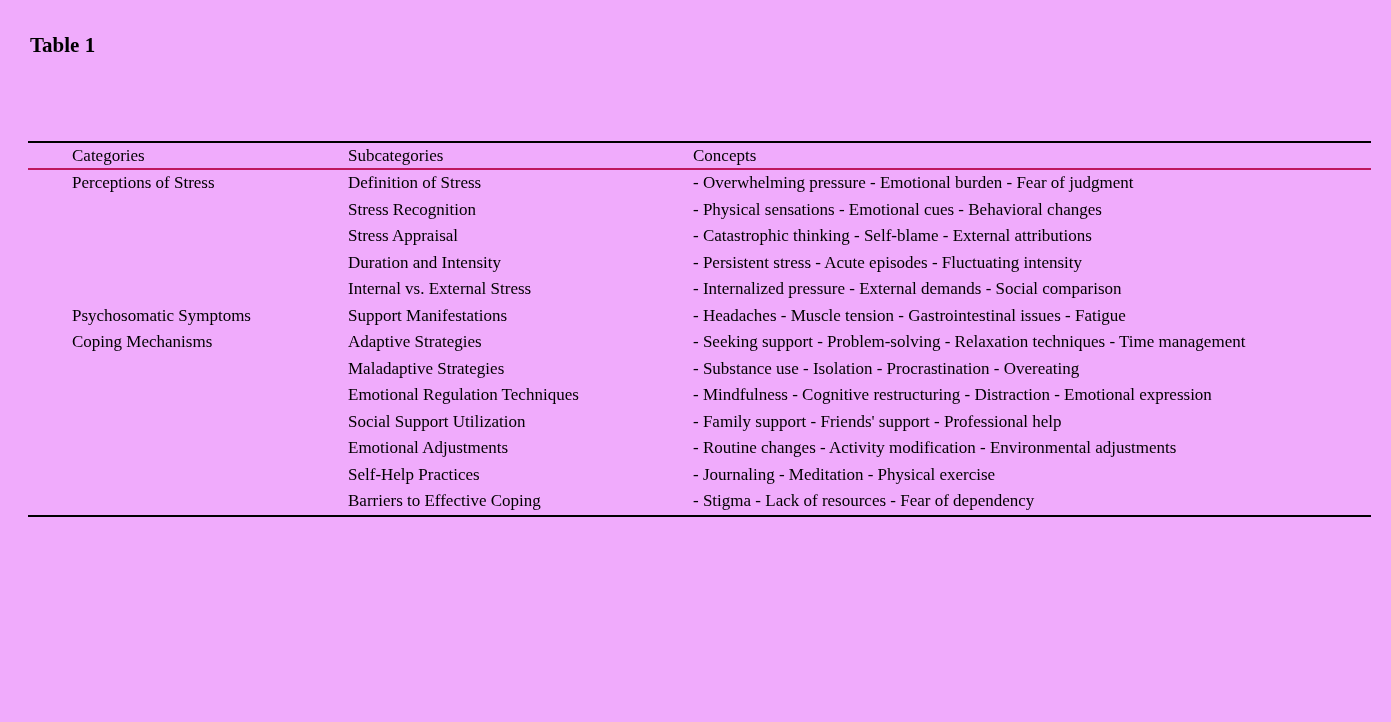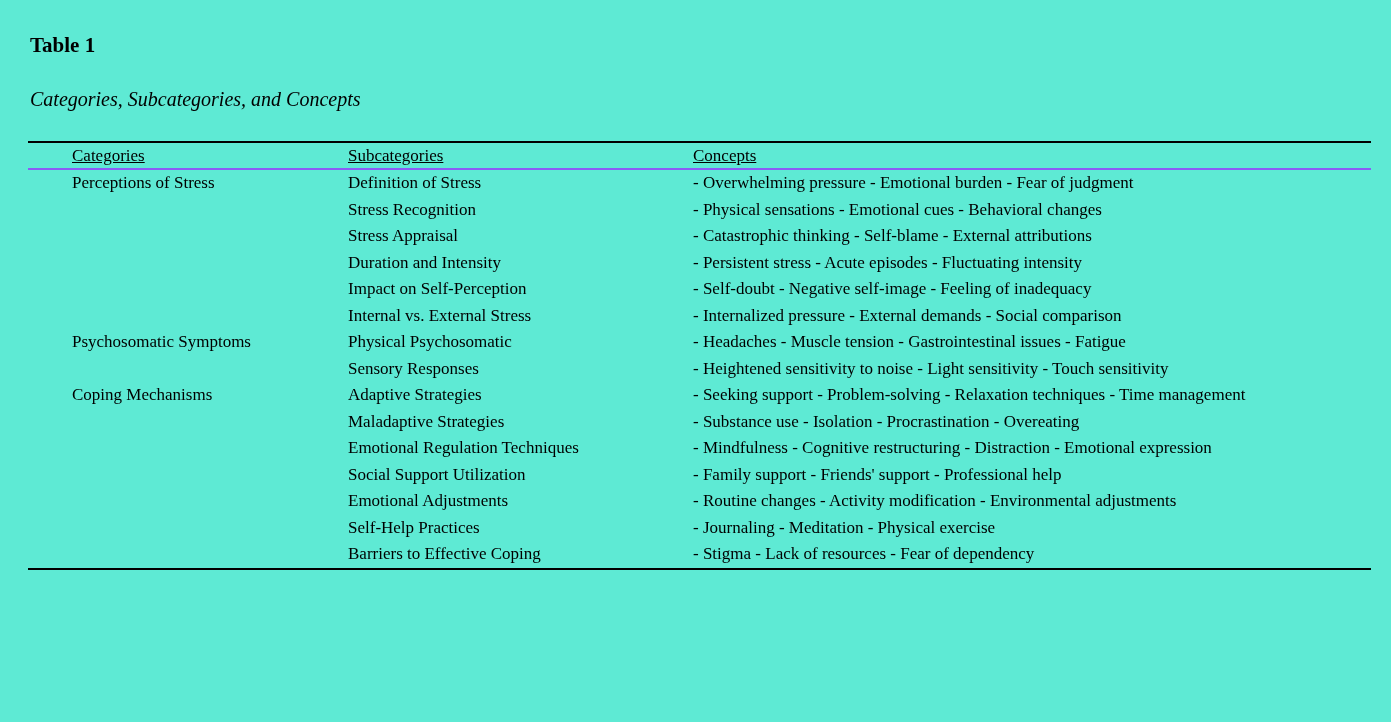--- a/index.html
+++ b/index.html
@@ -1,20 +1,20 @@
 <!DOCTYPE html>
 <html><head>
 <meta charset="utf-8">
 <style>
   html, body { margin: 0; padding: 0; background: #ffffff; }
   .page {
     position: relative;
     width: 1391px;
     height: 722px;
-    background: #5eead4;
+    background: #f0abfc;
     color: #000000;
     font-family: "Liberation Serif", "DejaVu Serif", serif;
     overflow: hidden;
   }
   .table-label {
     position: absolute;
     left: 30px;
     top: 33px;
     font-size: 21px;
     font-weight: 700;
@@ -33,22 +33,21 @@
     width: 1343px;
   }
   table.apa {
     width: 100%;
     border-collapse: collapse;
     table-layout: fixed;
     border-top: 2px solid #000000;
     border-bottom: 2px solid #000000;
   }
   table.apa thead tr {
-    border-bottom: 2px solid #8b5cf6;
-    text-decoration: underline;
+    border-bottom: 2px solid #be185d;
   }
   table.apa th, table.apa td {
     font-size: 17px;
     font-weight: 400;
     text-align: left;
     vertical-align: middle;
     padding: 0;
     height: 26.5px;
     white-space: nowrap;
     overflow: hidden;
@@ -57,21 +56,20 @@
   table.apa th:first-child, table.apa td:first-child { padding-left: 44px; }
   col.c-cat  { width: 320px; }
   col.c-sub  { width: 345px; }
   col.c-con  { width: 678px; }
 </style>
 </head>
 <body>
 
 <div class="page">
   <div class="table-label">Table 1</div>
-  <div class="table-caption">Categories, Subcategories, and Concepts</div>
 
   <div class="table-wrap">
     <table class="apa">
       <colgroup>
         <col class="c-cat">
         <col class="c-sub">
         <col class="c-con">
       </colgroup>
       <thead>
         <tr>
@@ -96,37 +94,27 @@
             <td>Stress Appraisal</td>
             <td>- Catastrophic thinking - Self-blame - External attributions</td>
           </tr>
           <tr>
             <td></td>
             <td>Duration and Intensity</td>
             <td>- Persistent stress - Acute episodes - Fluctuating intensity</td>
           </tr>
           <tr>
             <td></td>
-            <td>Impact on Self-Perception</td>
-            <td>- Self-doubt - Negative self-image - Feeling of inadequacy</td>
-          </tr>
-          <tr>
-            <td></td>
             <td>Internal vs. External Stress</td>
             <td>- Internalized pressure - External demands - Social comparison</td>
           </tr>
           <tr>
             <td>Psychosomatic Symptoms</td>
-            <td>Physical Psychosomatic</td>
+            <td>Support Manifestations</td>
             <td>- Headaches - Muscle tension - Gastrointestinal issues - Fatigue</td>
-          </tr>
-          <tr>
-            <td></td>
-            <td>Sensory Responses</td>
-            <td>- Heightened sensitivity to noise - Light sensitivity - Touch sensitivity</td>
           </tr>
           <tr>
             <td>Coping Mechanisms</td>
             <td>Adaptive Strategies</td>
             <td>- Seeking support - Problem-solving - Relaxation techniques - Time management</td>
           </tr>
           <tr>
             <td></td>
             <td>Maladaptive Strategies</td>
             <td>- Substance use - Isolation - Procrastination - Overeating</td>

